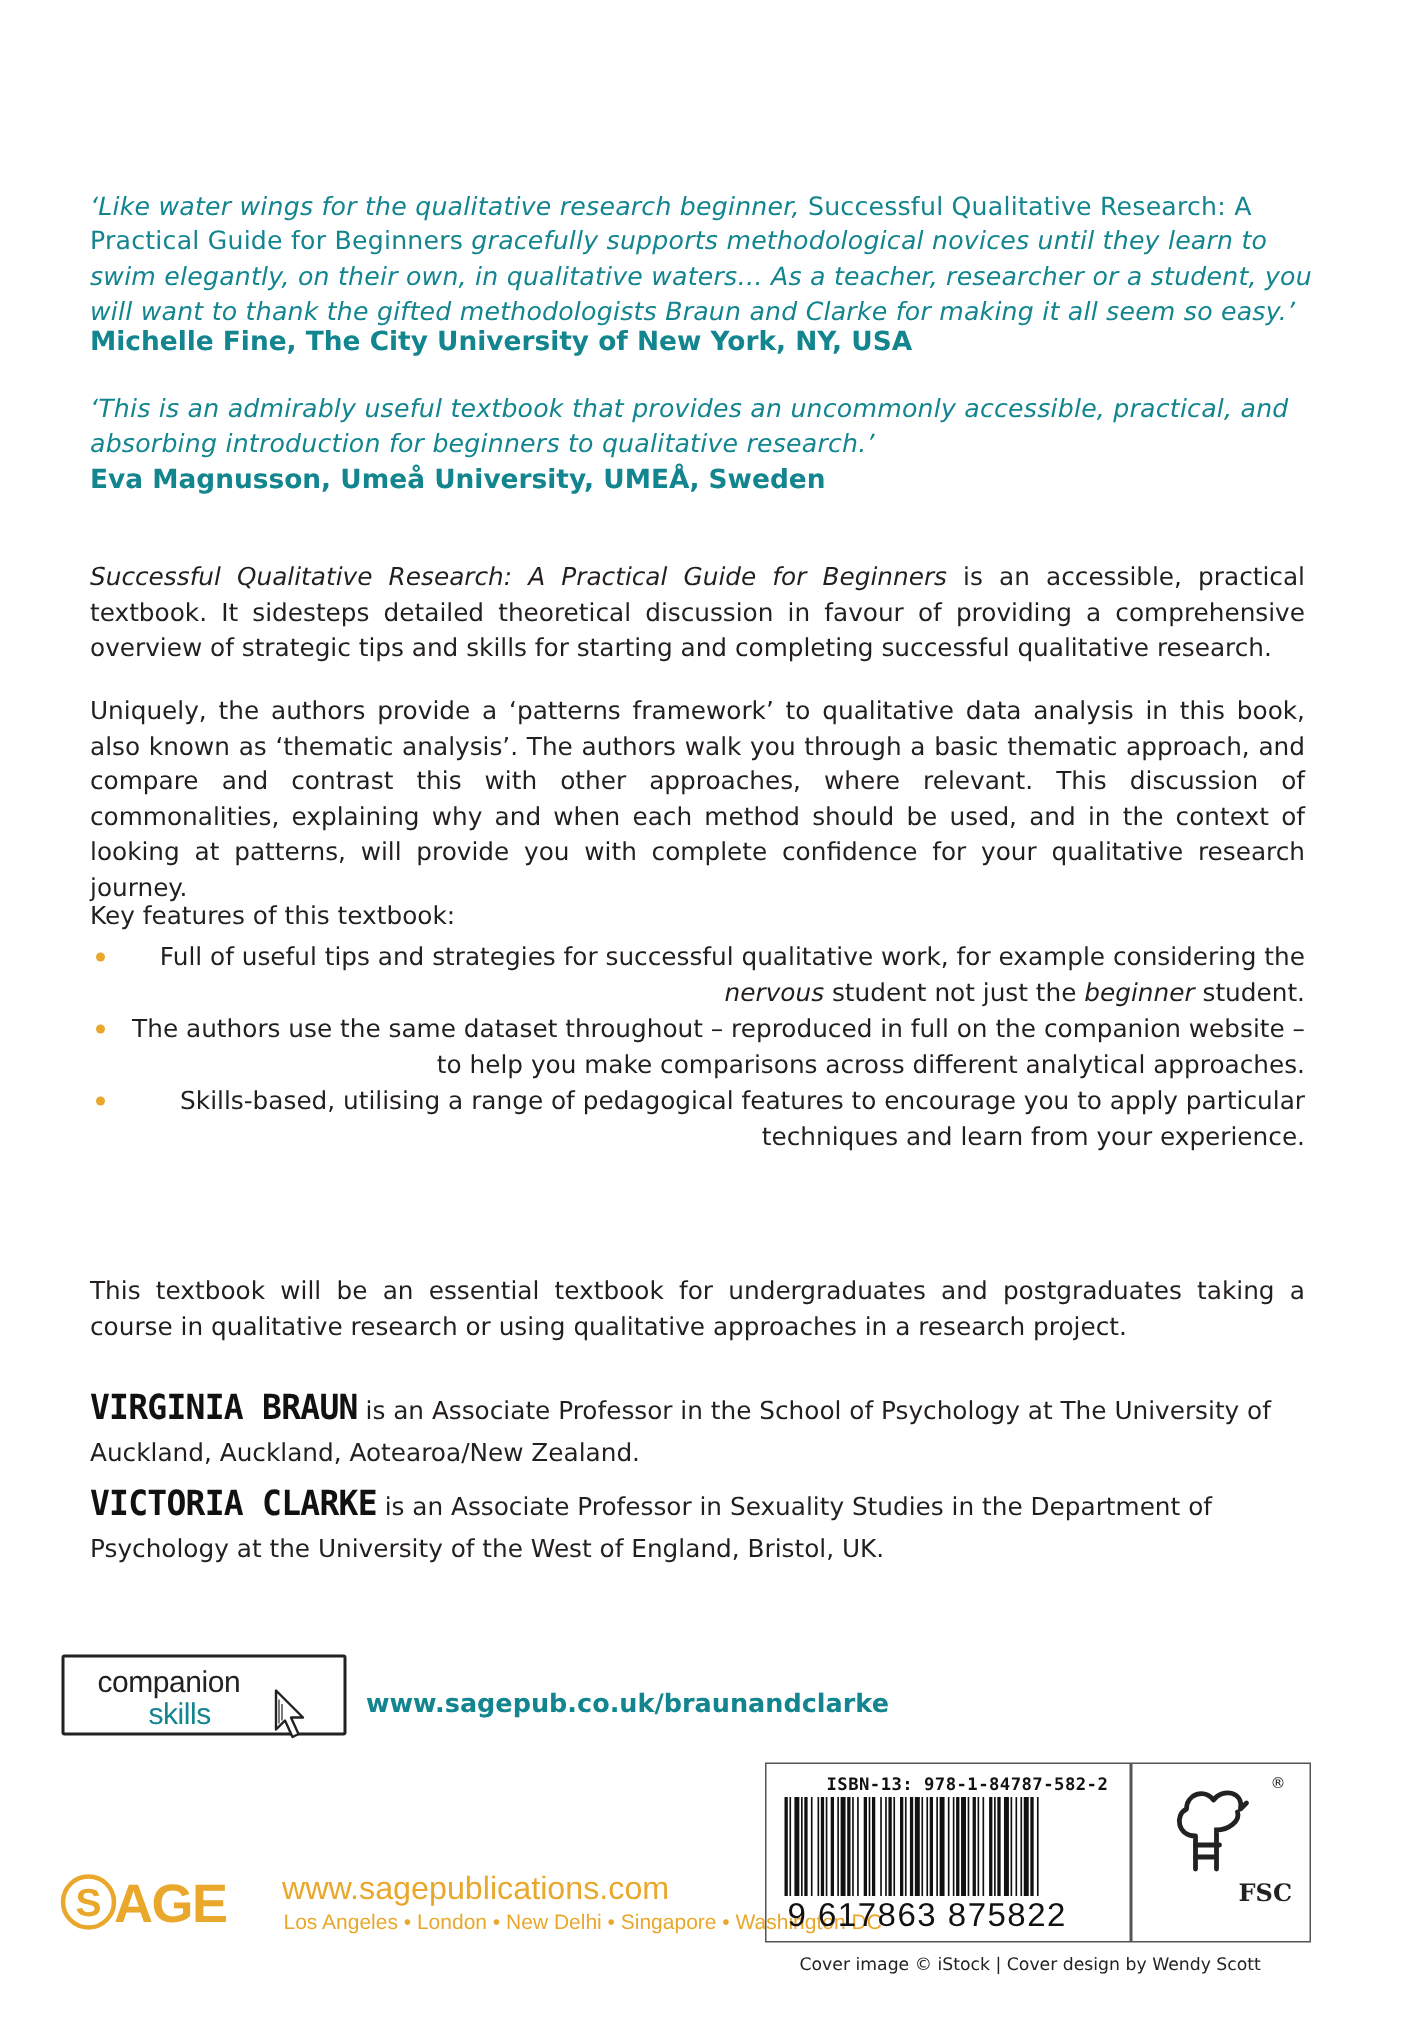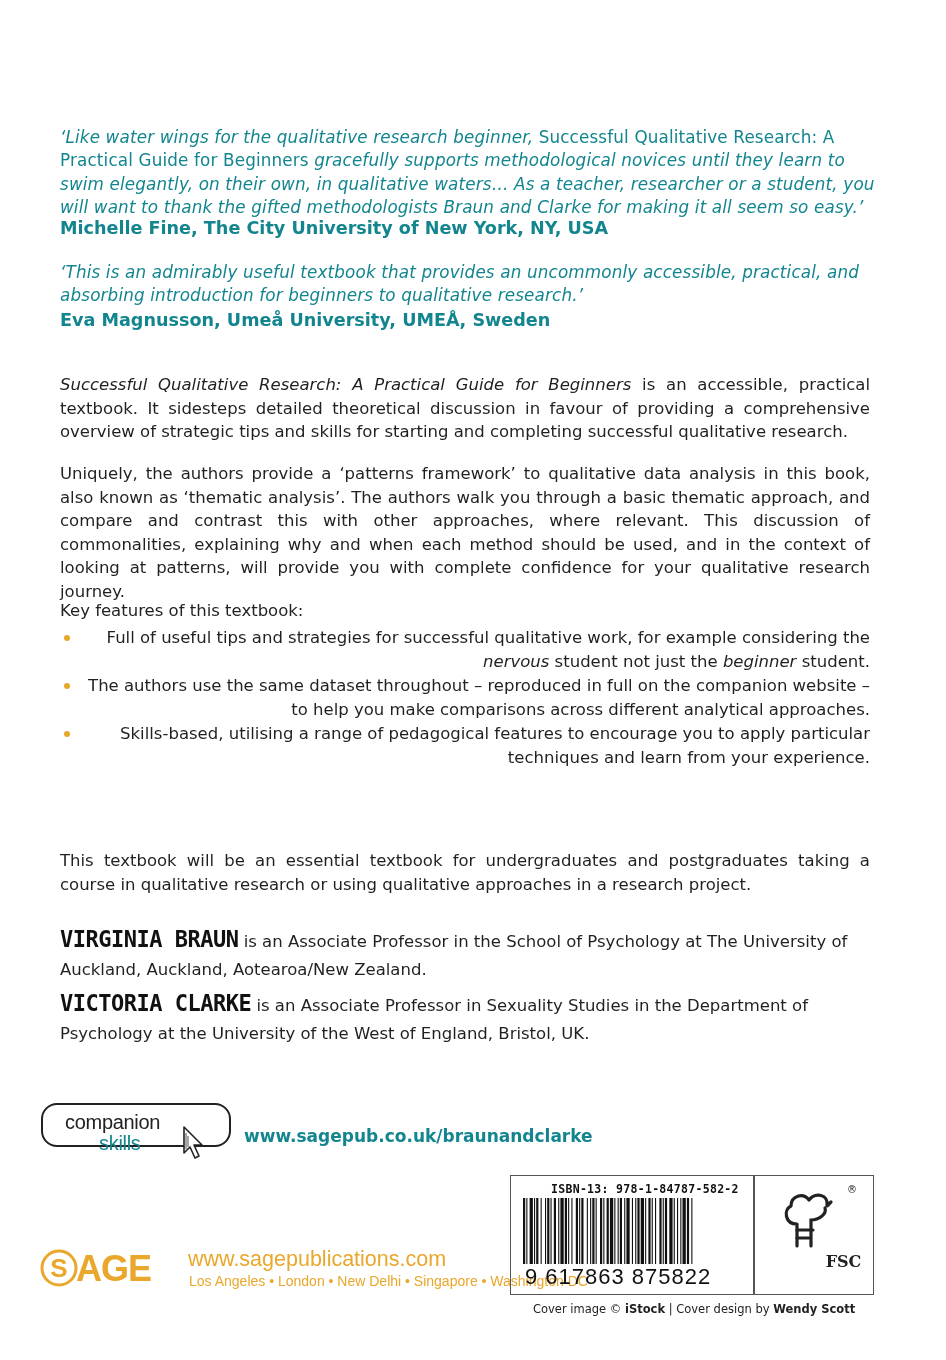--- a/index.html
+++ b/index.html
@@ -28,37 +28,37 @@
     background: #e9a72b;
   }
   .link { color: #12858f; font-weight: bold; }
   .author-name {
     font-family: "DejaVu Sans Mono", monospace; font-weight: bold; font-size: 22px;
     letter-spacing: -0.5px; color: #111; transform: scaleY(1.05); display: inline-block;
   }
   .bio { left: 60px; width: 810px; font-size: 16.5px; line-height: 28px; }
 
   .comp-box {
-    left: 41px; top: 1103px; width: 190px; height: 44px; border: 2.5px solid #222; border-radius: 16px;
+    left: 41px; top: 1103px; width: 190px; height: 54px; border: 2.5px solid #222; border-radius: 2px;
     box-sizing: border-box;
   }
   .comp-l1 { left: 22px; top: 6px; font-size: 20px; color: #222; font-family: "Liberation Sans", sans-serif; letter-spacing: -0.3px; }
   .comp-l2 { left: 56px; top: 27px; font-size: 20px; color: #12858f; font-family: "Liberation Sans", sans-serif; letter-spacing: -0.3px; }
   .comp-url { left: 244px; top: 1126px; font-size: 17px; font-weight: bold; color: #12858f; }
 
   .sage-logo { left: 40px; top: 1248px; }
   .sage-url { left: 188px; top: 1247px; color: #e9a72b; font-family: "Liberation Sans", sans-serif; font-size: 21.5px; }
   .sage-cities { left: 189px; top: 1273px; color: #e9a72b; font-family: "Liberation Sans", sans-serif; font-size: 14px; }
 
   .barcode-box { left: 510px; top: 1175px; width: 244px; height: 120px; border: 1.5px solid #555; box-sizing: border-box; }
   .fsc-box { left: 754px; top: 1175px; width: 120px; height: 120px; border: 1.5px solid #555; box-sizing: border-box; }
   .isbn-label { left: 40px; top: 6px; font-family: "DejaVu Sans Mono", monospace; font-size: 11.5px; font-weight: bold; color: #111; letter-spacing: 0.3px; }
   .isbn-digits { left: 14px; top: 88px; font-family: "Liberation Sans", sans-serif; font-size: 22px; color: #111; letter-spacing: 1px; }
   .credits { left: 533px; top: 1302px; font-size: 11.5px; color: #222; }
-  .credits b { font-weight: bold; }
+  .credits b { font-weight: normal; }
 </style>
 </head>
 <body>
 
 <div class="abs quote" style="top:126px;">
   <span>‘Like water wings for the qualitative research beginner, </span><span class="rom">Successful Qualitative Research: A Practical Guide for Beginners</span><span> gracefully supports methodological novices until they learn to swim elegantly, on their own, in qualitative waters… As a teacher, researcher or a student, you will want to thank the gifted methodologists Braun and Clarke for making it all seem so easy.’</span>
 </div>
 <div class="abs attrib" style="top:217px;">Michelle Fine, The City University of New York, NY, USA</div>
 
 <div class="abs quote" style="top:261px;">

